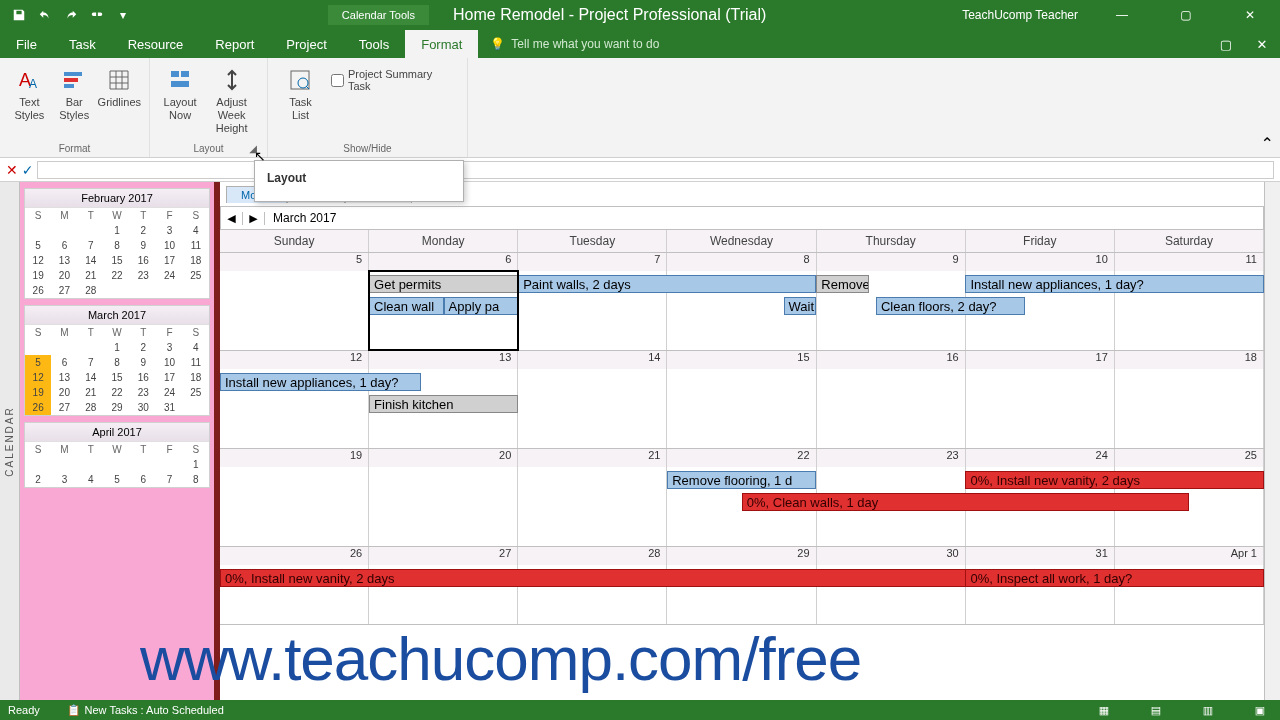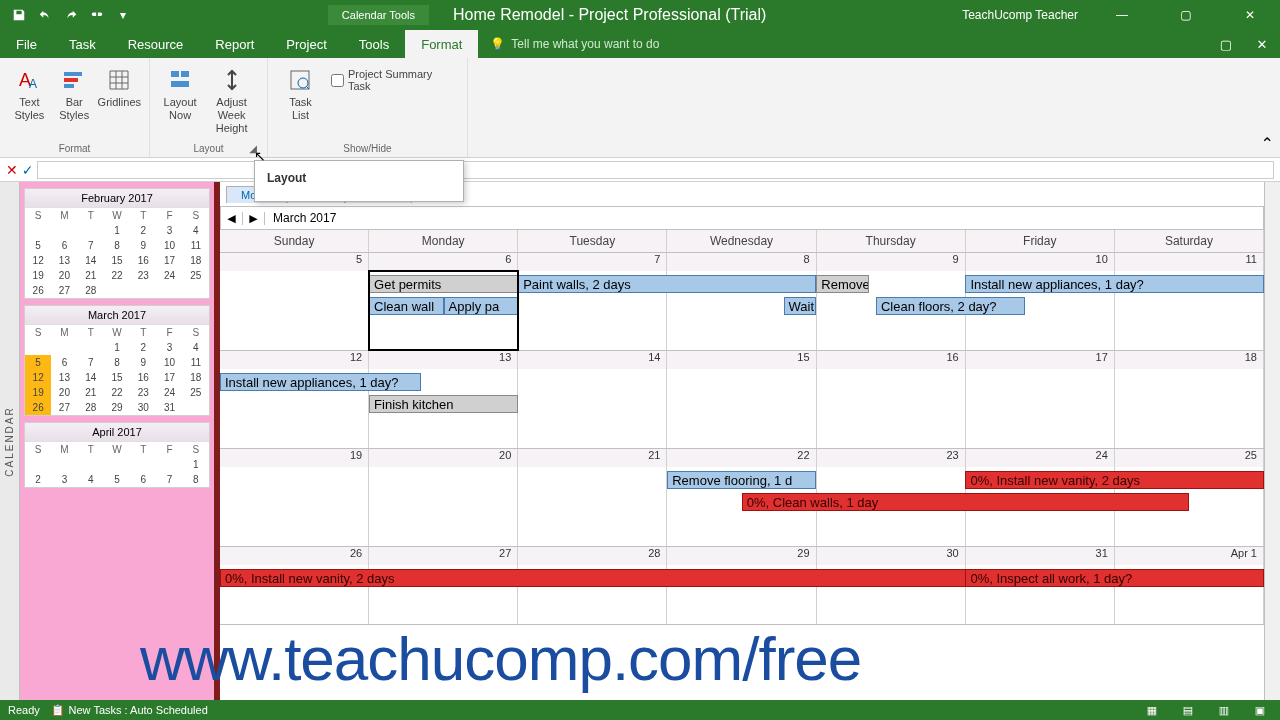--- a/index.html
+++ b/index.html
@@ -79,21 +79,21 @@
 .bc-cell.sel { outline: 2px solid #000; outline-offset: -1px; z-index: 5; }
 
 .task { position: absolute; height: 18px; border: 1px solid #4a7cb0; background: #a8c8e8; font-size: 13px; padding: 0 4px; display: flex; align-items: center; white-space: nowrap; overflow: hidden; cursor: pointer; }
 .task.gray { background: #d0d0d0; border-color: #888; }
 .task.red { background: #e03030; border-color: #a01010; color: #300; }
 
 
 .vscroll { width: 16px; background: #f0f0f0; border-left: 1px solid #c0c0c0; }
 
 
-.status { height: 20px; background: #2b7a2b; color: #fff; display: flex; align-items: center; font-size: 11px; padding: 0 8px; gap: 12px; }
+.status { height: 20px; background: #2b7a2b; color: #fff; display: flex; align-items: center; font-size: 11px; padding: 0 8px; gap: 28px; }
 .status .sp { flex: 1; }
 .status .sbtn { width: 24px; text-align: center; cursor: pointer; }
 
 
 .wm { position: absolute; left: 140px; bottom: 26px; font-size: 62px; color: #1a4ca0; font-family: Arial, sans-serif; z-index: 50; letter-spacing: -1px; }
 </style>
 </head>
 <body>
 
 <div class="titlebar">

